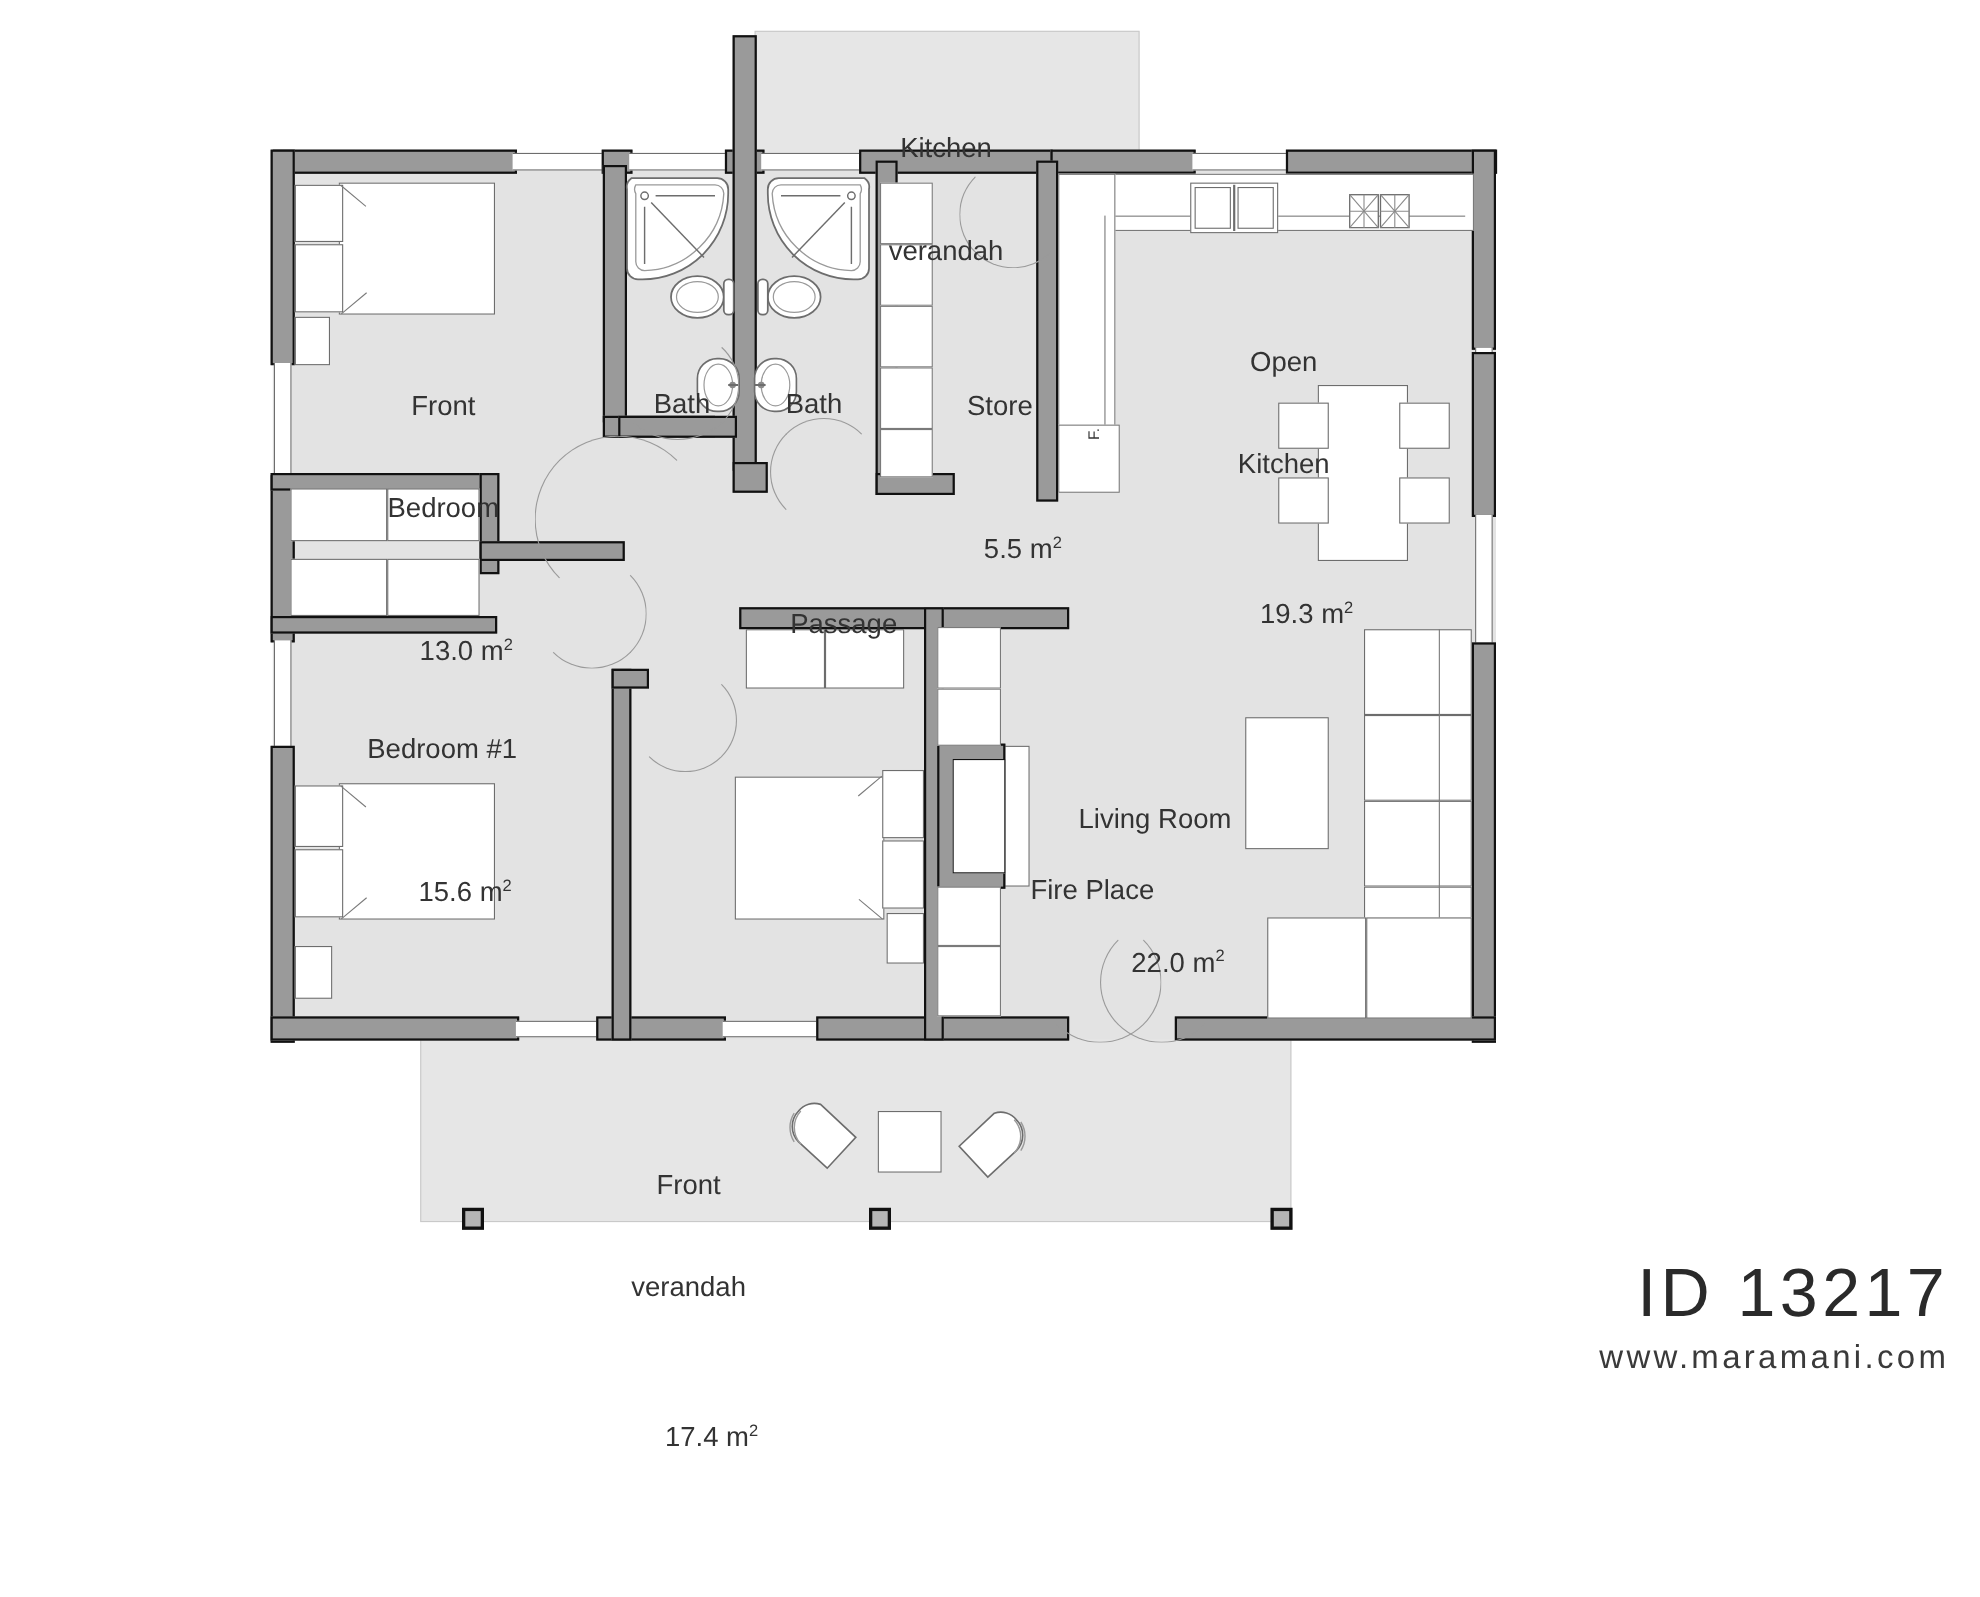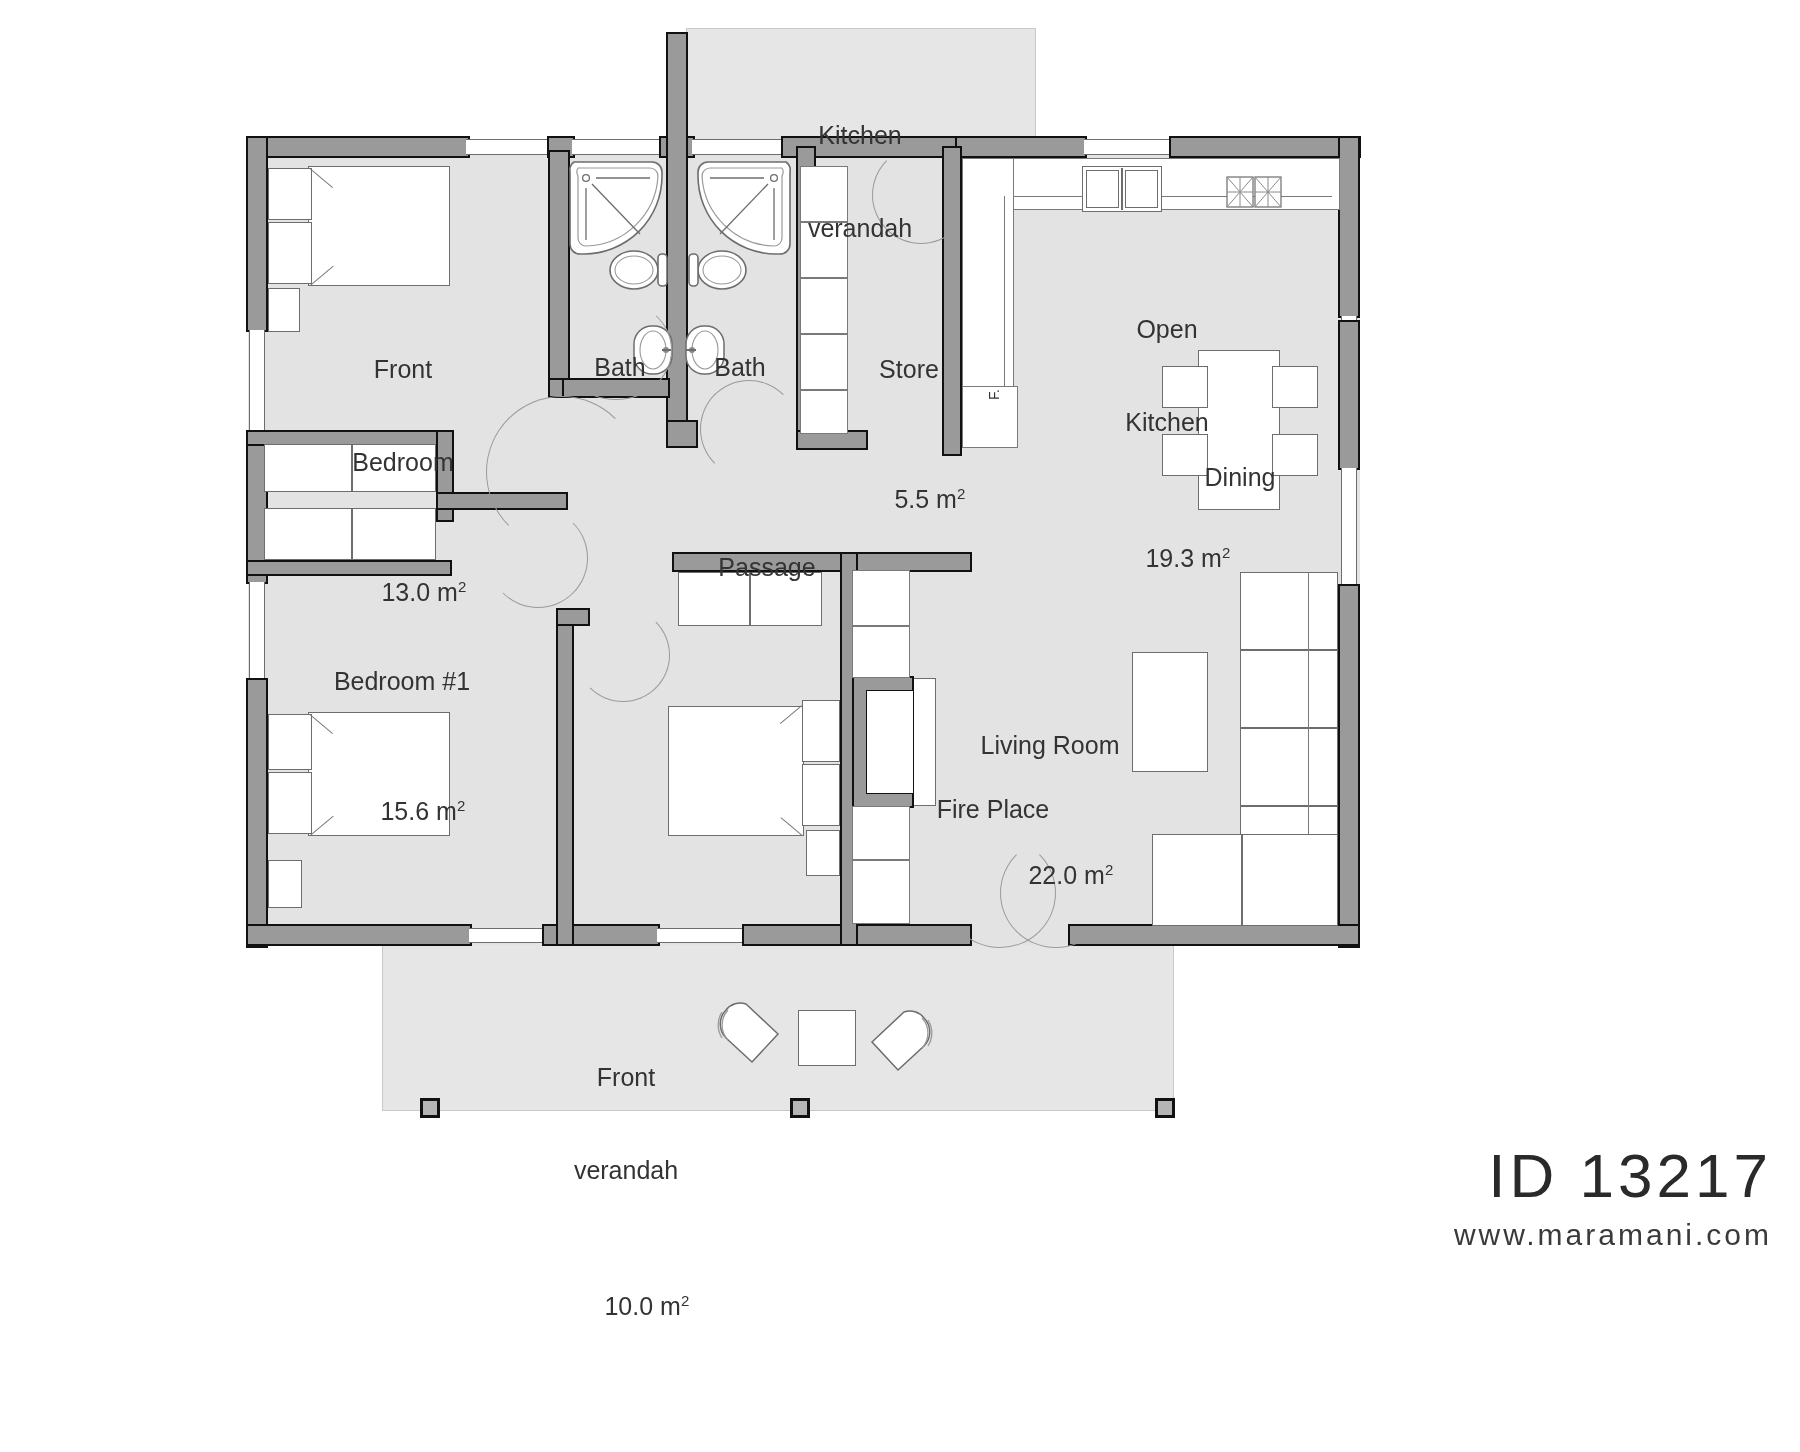--- a/index.html
+++ b/index.html
@@ -279,23 +279,20 @@
   </div>
 
   <div class="lbl" style="left:1062px;top:252px;width:210px;">
     <div>Open</div>
     <div>Kitchen</div>
     <div style="margin-top:6px;">
       <span>19.3 m</span><sup>2</sup>
     </div>
   </div>
 
-  <div class="lbl" style="left:1178px;top:400px;width:124px;">
-    <div>Dining</div>
-  </div>
 
   <div class="lbl" style="left:652px;top:490px;width:230px;">
     <div>Passage</div>
   </div>
 
   <div class="lbl" style="left:280px;top:604px;width:244px;">
     <div>Bedroom #1</div>
     <div>
       <span>15.6 m</span><sup>2</sup>
     </div>
@@ -310,20 +307,20 @@
   </div>
 
   <div class="lbl" style="left:883px;top:732px;width:220px;">
     <div>Fire Place</div>
   </div>
 
   <div class="lbl" style="left:518px;top:1000px;width:216px;">
     <div>Front</div>
     <div>verandah</div>
     <div style="margin-top:6px;">
-      <span>10.0 m</span><sup>2</sup>
+      <span>17.4 m</span><sup>2</sup>
     </div>
   </div>
 
   <div id="idtitle">ID 13217</div>
   <div id="idurl">www.maramani.com</div>
 
 </div>
 
 </body></html>

